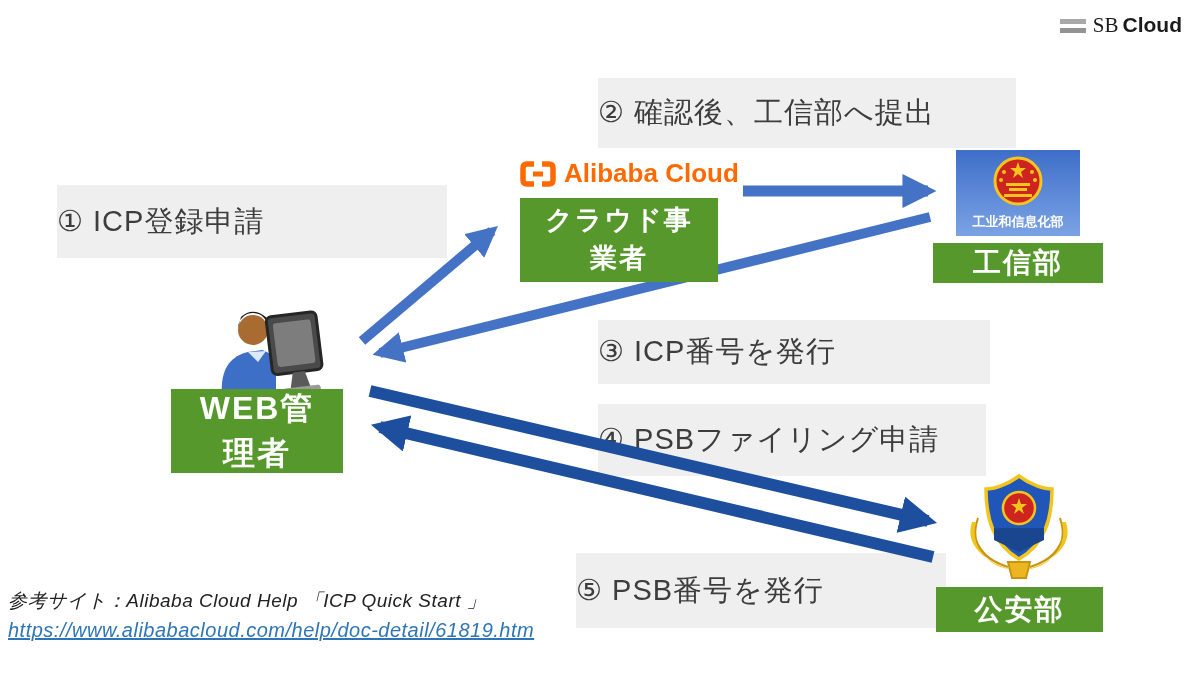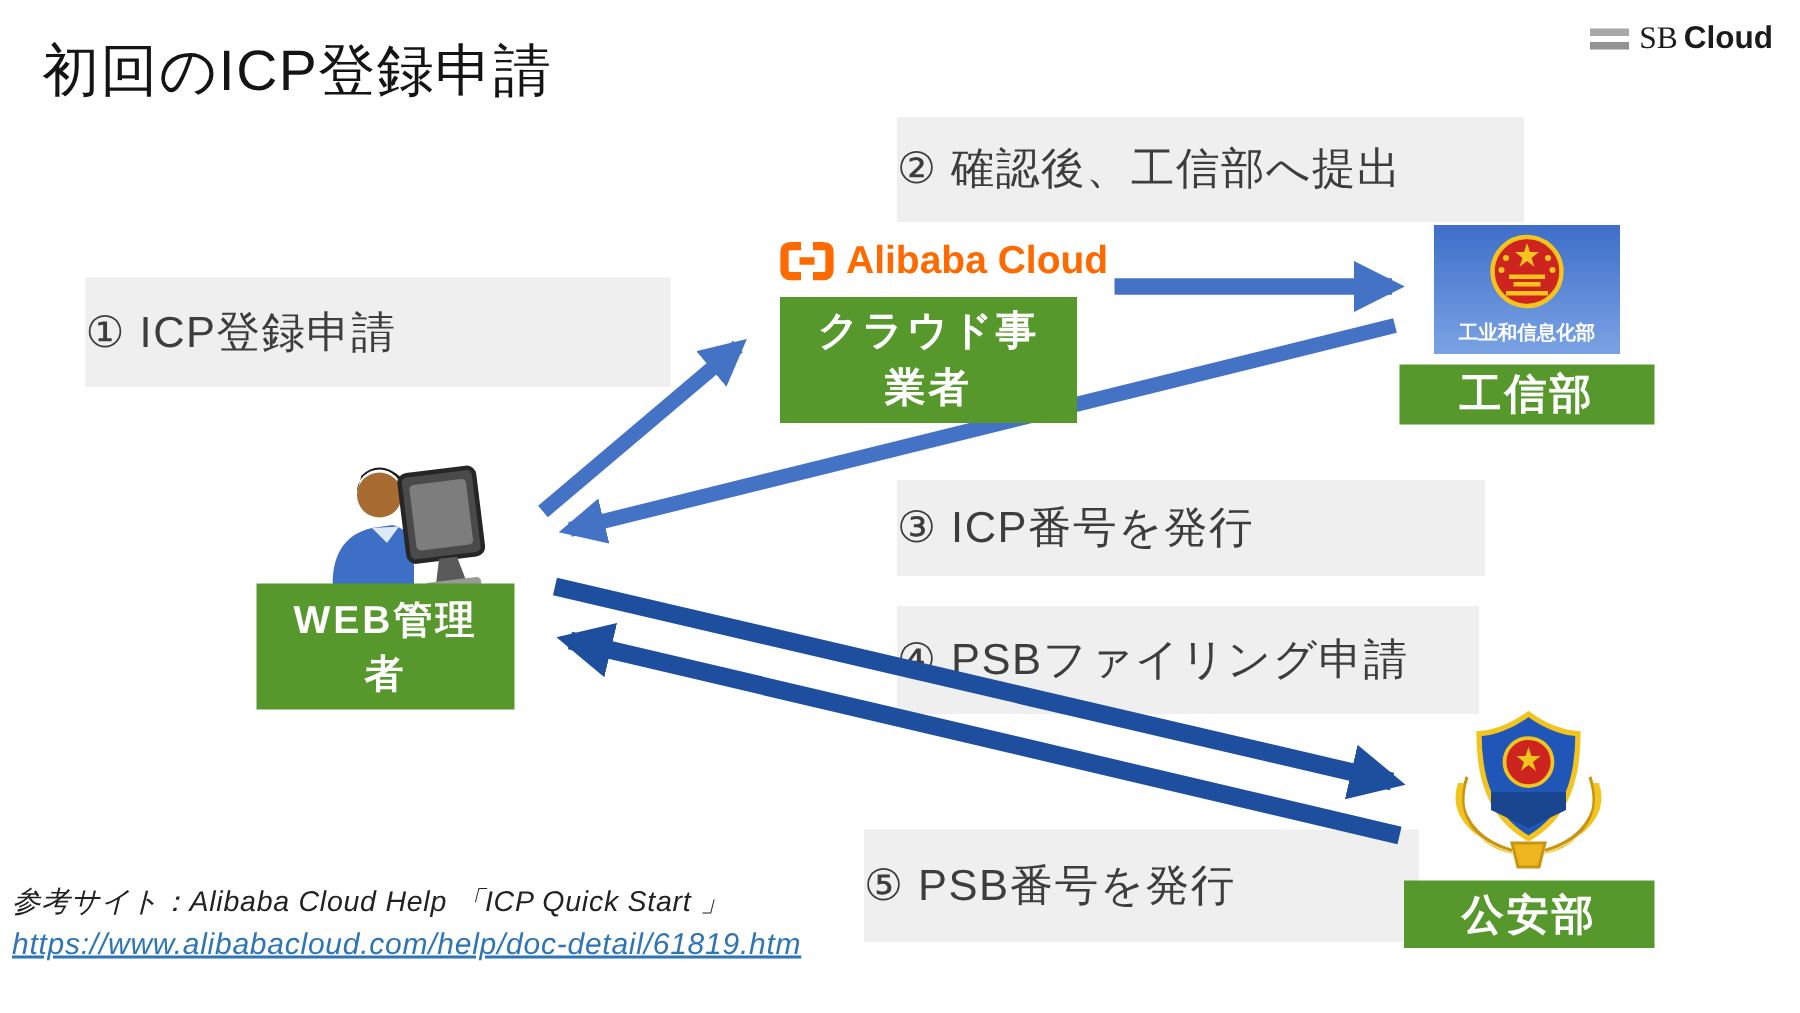--- a/index.html
+++ b/index.html
@@ -30,21 +30,21 @@
   .step.s5{left:576px;top:553px;width:370px;height:75px;}
 
   .arrows{position:absolute;left:0;top:0;width:1200px;height:675px;z-index:2;pointer-events:none;}
 
   .gbox{position:absolute;background:var(--green);color:#fff;font-weight:700;z-index:3;
         display:flex;align-items:center;justify-content:center;text-align:center;letter-spacing:2px;}
   .gbox .inner{line-height:1.4;}
   .gbox.cloud{left:520px;top:198px;width:198px;height:84px;font-size:27px;}
   .gbox.cloud .inner{width:172px;word-break:break-all;}
   .gbox.miit{left:933px;top:243px;width:170px;height:40px;font-size:28px;}
-  .gbox.webadmin{left:171px;top:389px;width:172px;height:84px;font-size:26px;}
+  .gbox.webadmin{left:171px;top:389px;width:172px;height:84px;font-size:32px;}
   .gbox.webadmin .inner{width:142px;word-break:break-all;}
   .gbox.psb{left:936px;top:587px;width:167px;height:45px;font-size:28px;}
 
   .ali-logo{position:absolute;left:518px;top:158px;display:flex;align-items:center;gap:6px;z-index:3;}
   .ali-text{color:var(--orange);font-weight:700;font-size:26px;letter-spacing:0px;}
 
   .figure{position:absolute;z-index:3;}
   .miit-emblem{left:956px;top:150px;width:124px;height:86px;}
   .psb-emblem{left:958px;top:466px;width:122px;height:120px;}
   .person{left:208px;top:300px;width:118px;height:100px;}
@@ -52,21 +52,20 @@
   .footer{position:absolute;left:8px;top:588px;z-index:3;font-style:italic;}
   .ref-text{font-size:19px;color:#222;letter-spacing:0.5px;}
   .ref-link{display:inline-block;margin-top:5px;font-size:20px;color:var(--link);
             text-decoration:underline;letter-spacing:0.5px;}
 </style>
 </head>
 <body>
 
 <div class="slide">
 
-  <div class="title">初回のICP登録申請</div>
 
   <div class="sb-logo">
     <span class="sb-bars">
         <i></i>
         <i></i>
       </span>
     <span class="sb-text"><span class="sb">SB</span><span class="cl">Cloud</span></span>
   </div>
 
   <div class="step s1">

